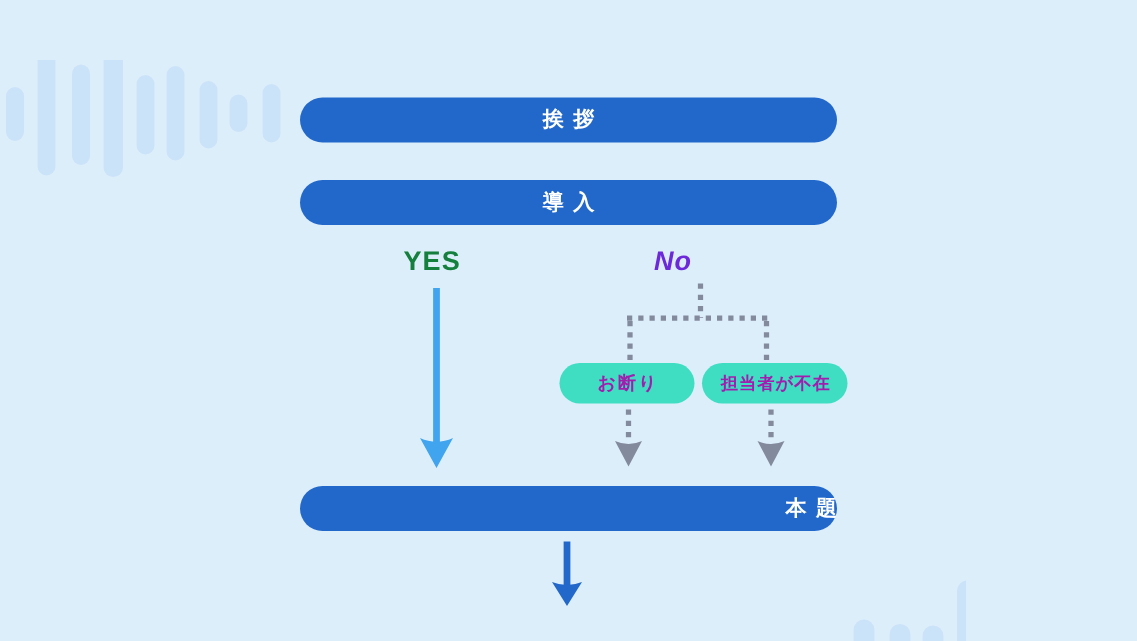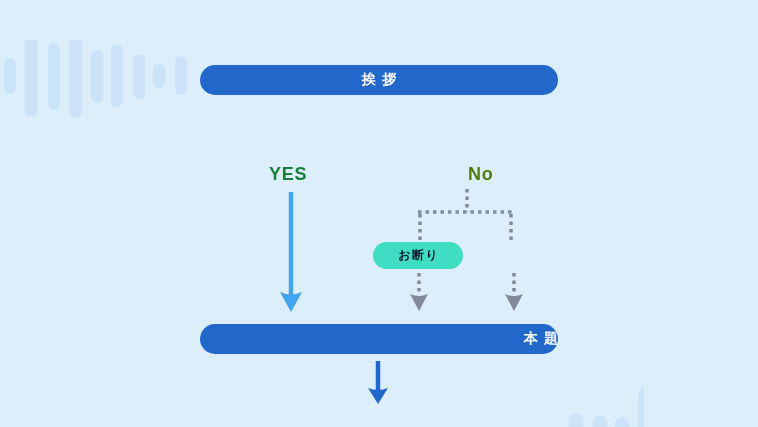--- a/index.html
+++ b/index.html
@@ -46,36 +46,36 @@
     position: absolute;
     top: 202px;
     height: 27px;
     background: #3fdec2;
     border-radius: 14px;
     display: flex;
     align-items: center;
     justify-content: center;
   }
   .teal-pill .pill-label {
-    color: #0f172a;
+    color: #a21caf;
     font-weight: bold;
     font-size: 12px;
     letter-spacing: 0.12em;
     margin-right: -0.12em;
     white-space: nowrap;
   }
   
   .branch-label {
     position: absolute;
     font-weight: bold;
     font-size: 18px;
     letter-spacing: 0.04em;
   }
   .branch-label.yes { color: #15803d; left: 269px; top: 124px; }
-  .branch-label.no  { color: #4d7c0f; left: 468px; top: 124px; }
+  .branch-label.no  { color: #6d28d9; left: 436px; top: 124px; font-style: italic; }
   .connectors {
     position: absolute;
     left: 0; top: 0;
     width: 758px;
     height: 427px;
     pointer-events: none;
   }
 </style>
 </head>
 <body>
@@ -128,26 +128,32 @@
     <g>
       <line x1="378" y1="321" x2="378" y2="351" stroke="#2268cb" stroke-width="4.5"></line>
       <path d="M368,348 Q378,352 388,348 L378,364 Z" fill="#2268cb"></path>
     </g>
   </svg>
 
   <div class="node-pill" style="top:25px;">
     <span class="pill-label">挨拶</span>
   </div>
 
+  <div class="node-pill" style="top:80px;">
+    <span class="pill-label">導入</span>
+  </div>
 
   <div class="branch-label yes">YES</div>
   <div class="branch-label no">No</div>
 
   <div class="teal-pill" style="left:373px; width:90px;">
     <span class="pill-label">お断り</span>
+  </div>
+  <div class="teal-pill" style="left:468px; width:97px;">
+    <span class="pill-label" style="font-size:11.5px; letter-spacing:0.06em;">担当者が不在</span>
   </div>
 
   <div class="node-pill" style="top:284px;justify-content:flex-end;">
     <span class="pill-label">本題</span>
   </div>
 
 
 </div>
 
 </body></html>

